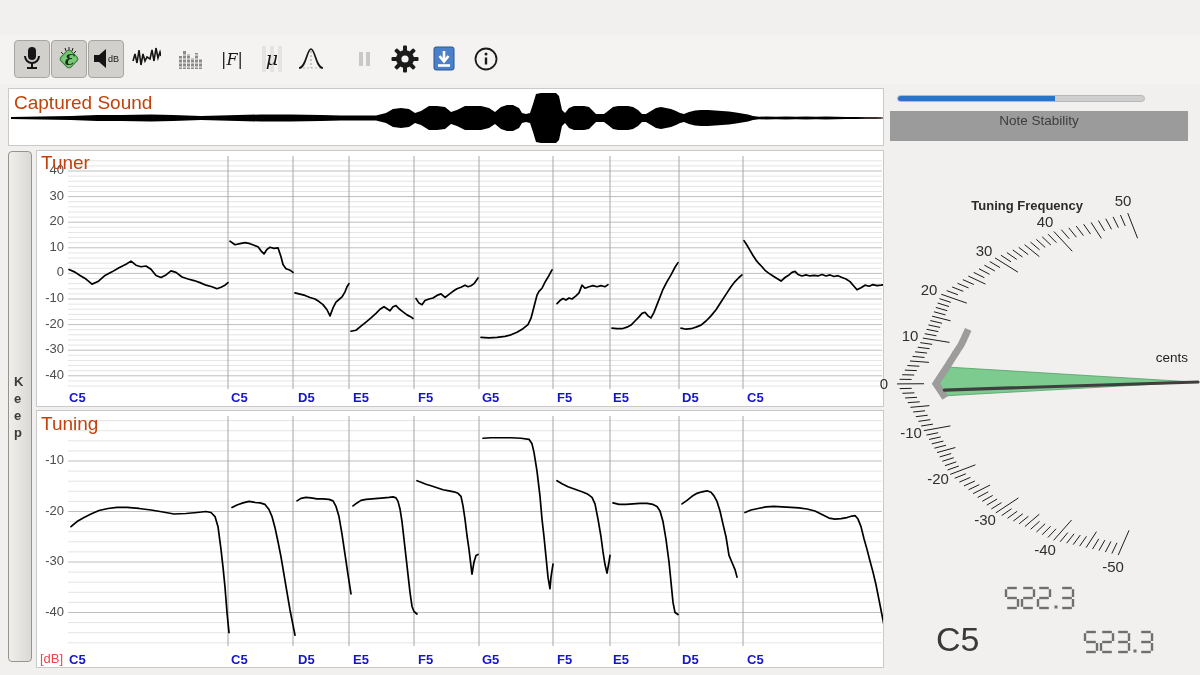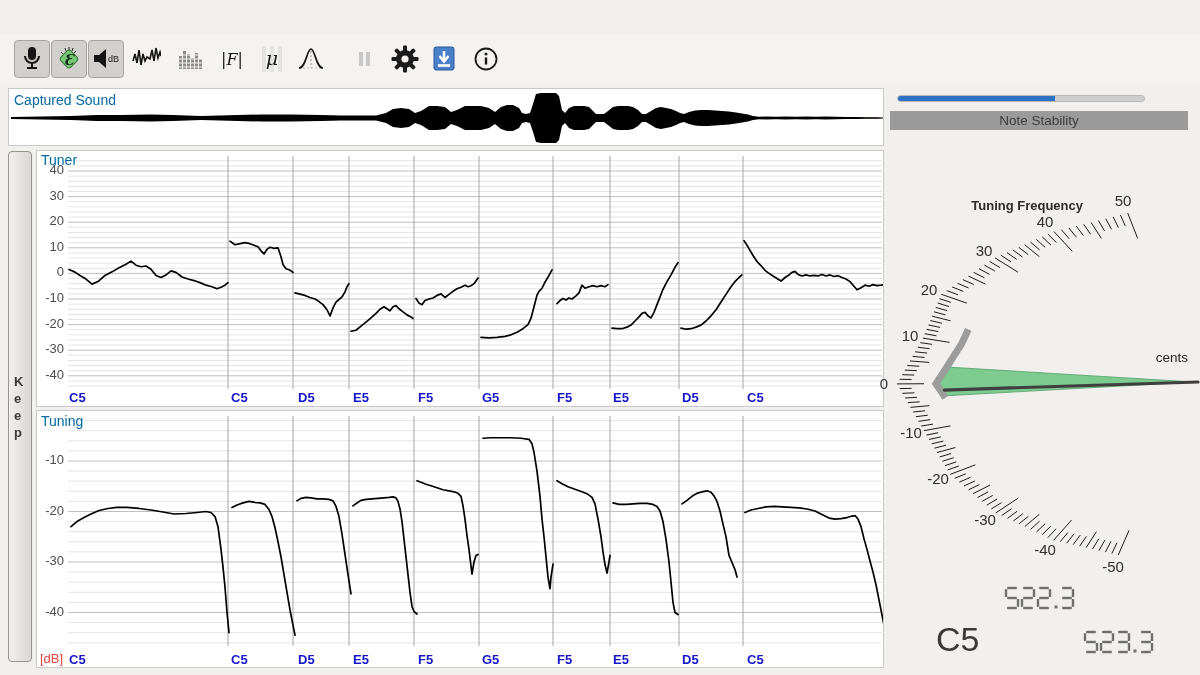--- a/index.html
+++ b/index.html
@@ -15,37 +15,37 @@
   .closebtn{position:absolute;right:10px;top:7px;width:20px;height:20px;text-align:center;
             line-height:20px;font-size:14px;font-weight:bold;color:#3a3a3a;cursor:default;}
   
   .toolbar{position:absolute;left:0;top:35px;width:1200px;height:49px;background:#f4f3f1;}
   .tbtn{position:absolute;top:5px;width:34px;height:36px;border-radius:4px;
         display:flex;align-items:center;justify-content:center;}
   .tbtn.pressed{background:#d2d0cd;border:1px solid #a8a5a1;}
   .ticon{position:absolute;top:9px;width:30px;height:30px;display:flex;align-items:center;justify-content:center;}
   
   .panel{position:absolute;background:#fff;border:1px solid #c9c9c9;box-sizing:border-box;}
-  .ptitle{position:absolute;font-size:14px;color:#0369a1;}
+  .ptitle{position:absolute;font-size:19px;color:#c2410c;}
   .ytick{position:absolute;left:0;width:27px;text-align:right;font-size:13px;color:#4c4c4c;}
   .notelab{position:absolute;font-size:13px;font-weight:bold;color:#1515cc;}
   .unitlab{position:absolute;font-size:13px;color:#ef4444;}
   svg{display:block;}
   .chart-svg{position:absolute;left:0;top:0;}
   
   .keep{position:absolute;left:8px;top:151px;width:24px;height:511px;border:1px solid #96948f;
         border-radius:4px;background:linear-gradient(to right,#f0efec,#dbd9d5);
         display:flex;align-items:center;justify-content:center;box-sizing:border-box;}
   .keep-label{width:12px;word-break:break-all;line-height:17px;text-align:left;
               font-size:13px;color:#3b3b3b;font-weight:bold;}
   
   .progress{position:absolute;left:897px;top:95px;width:248px;height:7px;background:#cecece;
             border:1px solid #b7b7b7;border-radius:4px;box-sizing:border-box;}
   .progress-fill{height:100%;background:#2e72c8;border-radius:4px 0 0 4px;}
-  .stability{position:absolute;left:890px;top:111px;width:298px;height:19px;background:#9b9b9b;
+  .stability{position:absolute;left:890px;top:111px;width:298px;height:30px;background:#9b9b9b;
              text-align:center;line-height:19px;font-size:13.5px;color:#3d3d3d;}
   .tunelab{position:absolute;left:890px;top:150px;width:193px;text-align:right;
            font-size:13px;font-weight:bold;color:#2b2b2b;margin-top:48px;}
   .spinbox{position:absolute;left:1090px;top:139px;width:98px;height:36px;background:#fff;
            border:1px solid #b5b3b0;border-radius:4px;box-sizing:border-box;display:flex;}
   .spinval{width:72px;text-align:center;line-height:34px;font-size:17px;color:#1a1a1a;}
   .spincol{width:24px;border-left:1px solid #c9c7c4;display:flex;flex-direction:column;}
   .spinbtn{height:17px;text-align:center;line-height:17px;font-size:14px;font-weight:bold;color:#333;}
   .spinbtn.minus{border-top:1px solid #c9c7c4;}
   .gauge-svg{position:absolute;left:875px;top:175px;pointer-events:none;}

